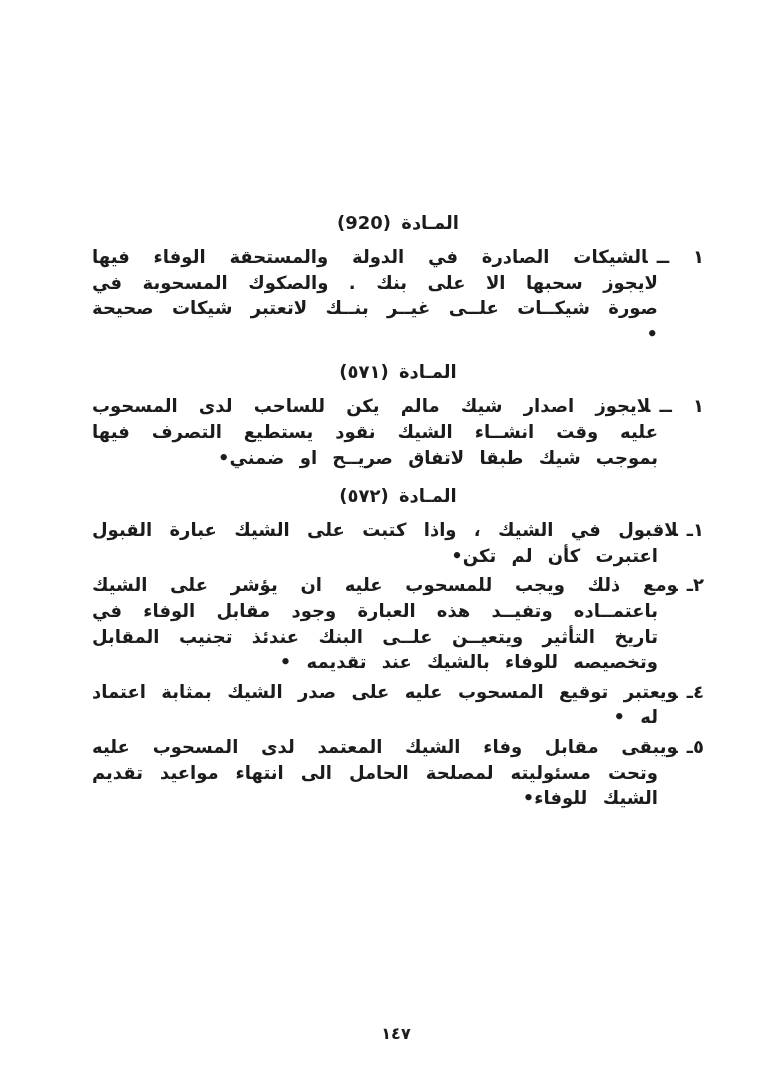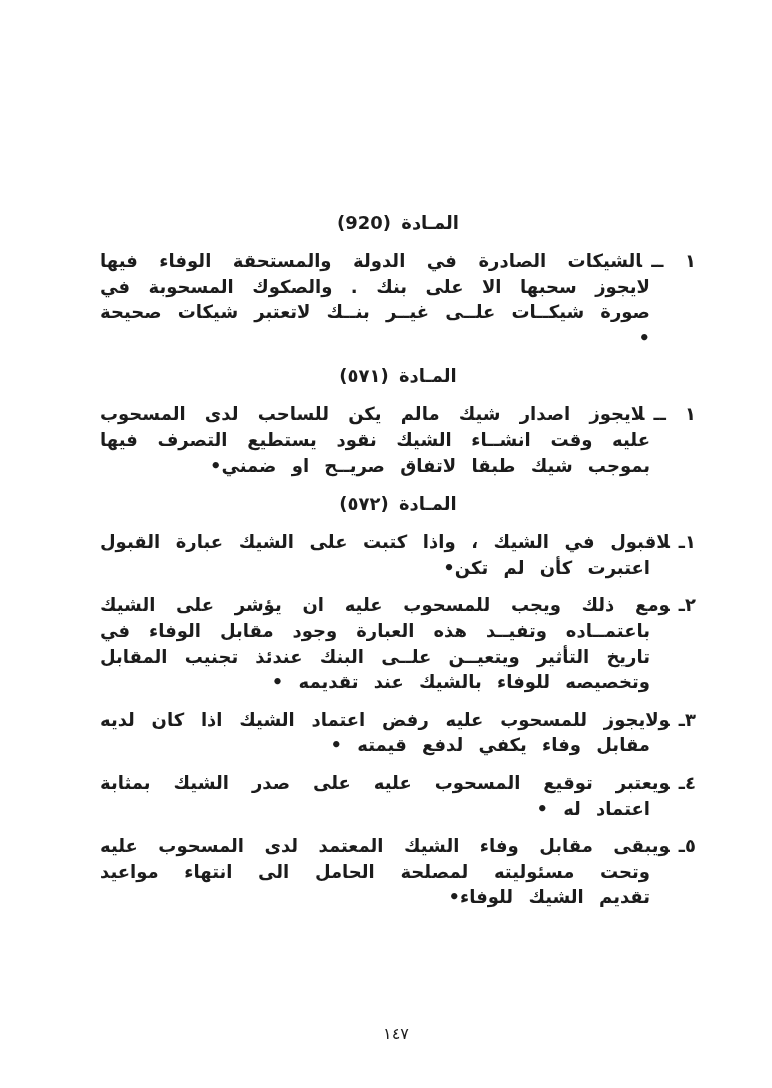--- a/index.html
+++ b/index.html
@@ -24,39 +24,39 @@
   .heading {
     font-size: 18px;
     line-height: 26px;
     margin: 0 0 8px 0;
     text-align: center;
     letter-spacing: 1px;
     word-spacing: 4px;
     font-weight: 700;
   }
   .item {
-    margin: 12px;
+    margin: 4px;
     font-size: 18px;
     line-height: 25.6px;
     text-align: justify;
     letter-spacing: 1.5px;
     word-spacing: 9px;
     padding-right: 46px;   
     text-indent: -46px;
   }
   .num { margin-left: 9px; white-space: nowrap; }
   .pagenum {
     position: absolute;
     left: 0;
     right: 16px;
     top: 1024px;
     text-align: center;
     font-size: 16px;
     letter-spacing: 3px;
-    font-weight: 400;
+    font-weight: 700;
     padding-left: 36px;
   }
 </style>
 </head>
 <body>
 
 <div class="page">
   <div class="content">
 
     <section class="article">
@@ -66,21 +66,20 @@
 
     <section class="article">
       <h2 class="heading">المـادة (٥٧١)</h2>
       <p class="item"><span class="num">١ ــ</span><span>لايجوز اصدار شيك مالم يكن للساحب لدى المسحوب عليه وقت انشــاء الشيك نقود يستطيع التصرف فيها بموجب شيك طبقا لاتفاق صريــح او ضمني•</span></p>
     </section>
 
     <section class="article">
       <h2 class="heading">المـادة (٥٧٢)</h2>
       <p class="item"><span class="num">١ـ</span><span>لاقبول في الشيك ، واذا كتبت على الشيك عبارة القبول اعتبرت كأن لم تكن•</span></p>
       <p class="item"><span class="num">٢ـ</span><span>ومع ذلك ويجب للمسحوب عليه ان يؤشر على الشيك باعتمــاده وتفيــد هذه العبارة وجود مقابل الوفاء في تاريخ التأثير ويتعيــن علــى البنك عندئذ تجنيب المقابل وتخصيصه للوفاء بالشيك عند تقديمه •</span></p>
-      <p class="item"><span class="num">٣ـ</span><span>ولايجوز للمسحوب عليه رفض اعتماد الشيك اذا كان لديه مقابل وفاء يكفي لدفع قيمته •</span></p>
       <p class="item"><span class="num">٤ـ</span><span>ويعتبر توقيع المسحوب عليه على صدر الشيك بمثابة اعتماد له •</span></p>
       <p class="item"><span class="num">٥ـ</span><span>ويبقى مقابل وفاء الشيك المعتمد لدى المسحوب عليه وتحت مسئوليته لمصلحة الحامل الى انتهاء مواعيد تقديم الشيك للوفاء•</span></p>
     </section>
 
   </div>
 
   <div class="pagenum">١٤٧</div>
 </div>
 
 </body></html>

